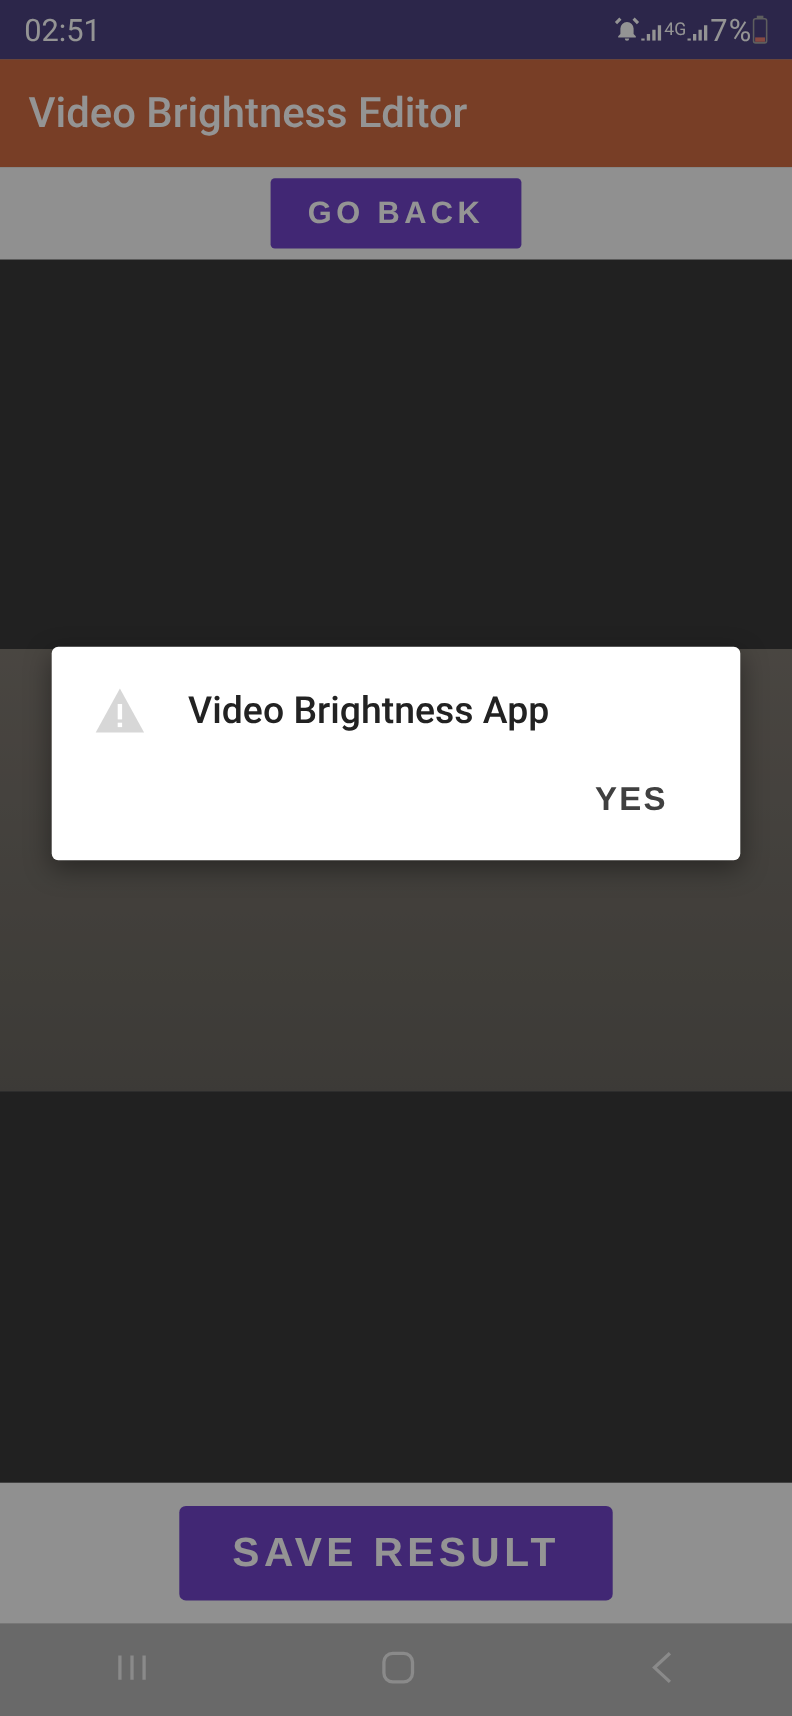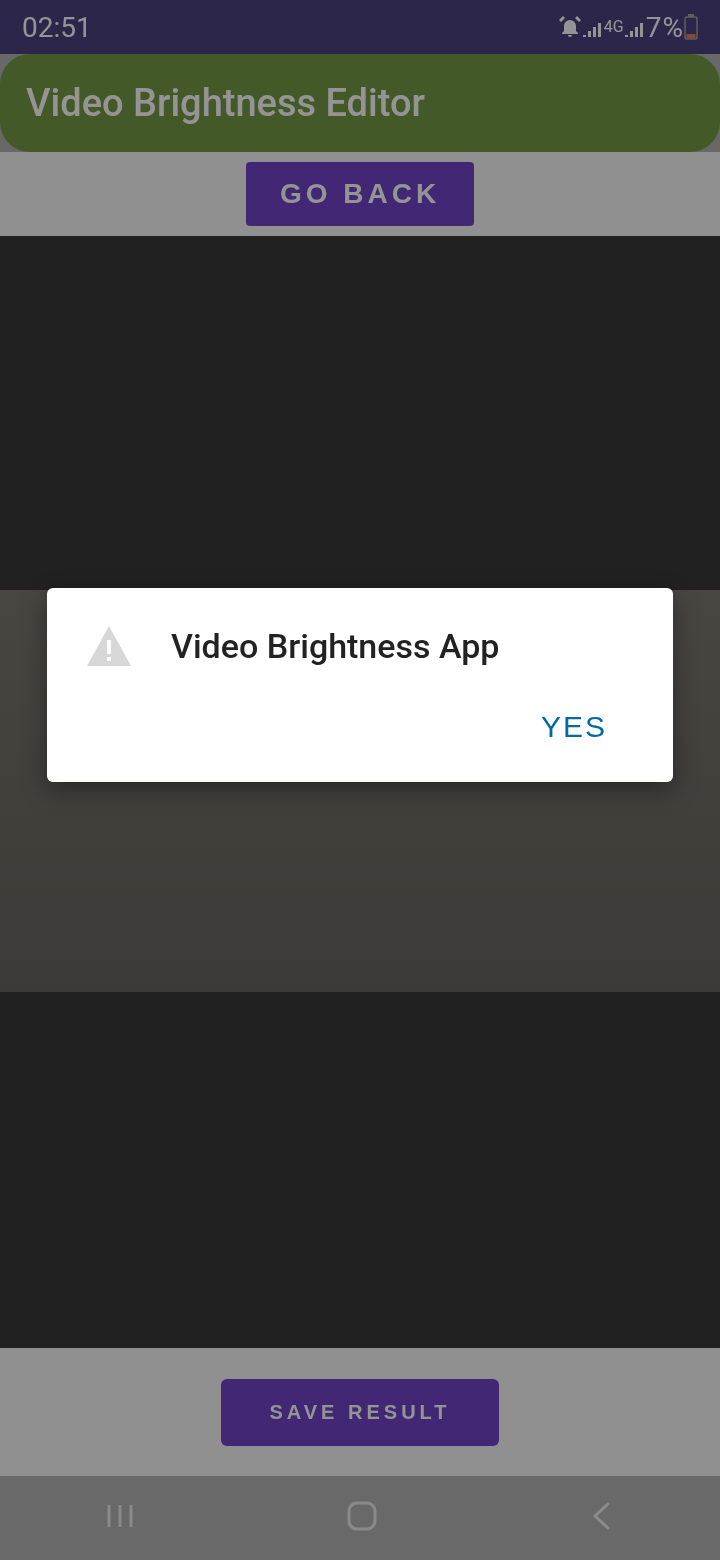--- a/index.html
+++ b/index.html
@@ -35,25 +35,24 @@
     align-items: center;
   }
   .status-right .pct { font-size: 28px; letter-spacing: 1px;}
   .sig-icon, .alarm-icon, .batt-icon { display:inline-flex; align-items:flex-end; }
   
   .app-bar {
     position: absolute;
     top: 54px; left: 0;
     width: 100%;
     height: 98px;
-    background: #4d7c0f;
+    background: #c2410c;
     display: flex;
     align-items: center;
     padding-left: 26px;
-    border-radius: 30px;
   }
   .app-bar-title {
     color: #fff;
     font-size: 38px;
     font-weight: 500;
   }
   
   .goback-strip {
     position: absolute;
     top: 152px; left:0;
@@ -106,21 +105,21 @@
     display:flex;
     align-items:center;
     justify-content:center;
   }
   .btn-save {
     background:#470fb8;
     color:#fff;
     border:none;
     border-radius:6px;
     padding: 22px 48px;
-    font-size: 20px;
+    font-size: 37px;
     font-weight:600;
     letter-spacing:4px;
   }
   
   .nav-bar {
     position:absolute;
     top: 1476px; left:0;
     width:100%;
     height:84px;
     background:#a0a0a0;
@@ -170,23 +169,23 @@
   }
   .dialog-actions {
     display:flex;
     justify-content:flex-end;
     padding-right: 12px;
     padding-bottom: 6px;
   }
   .btn-yes {
     background:none;
     border:none;
-    color:#0369a1;
+    color:#404040;
     font-size: 30px;
-    font-weight:400;
+    font-weight:700;
     letter-spacing:2px;
     padding: 12px 18px;
   }
 </style>
 </head>
 <body>
 
 <div class="screen">
 
   <div class="status-bar">

